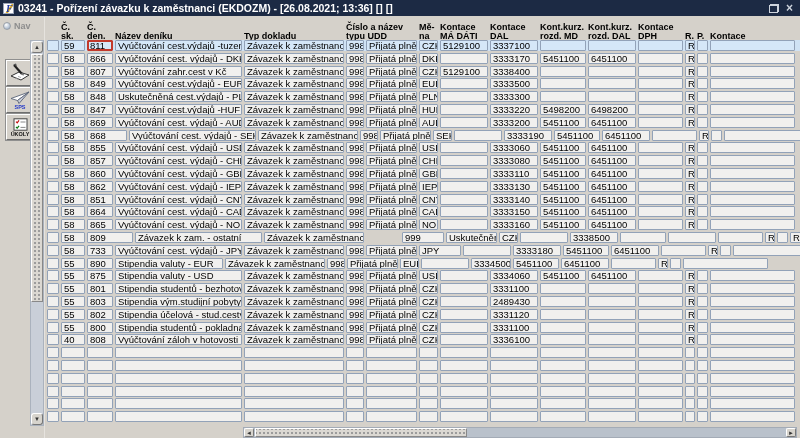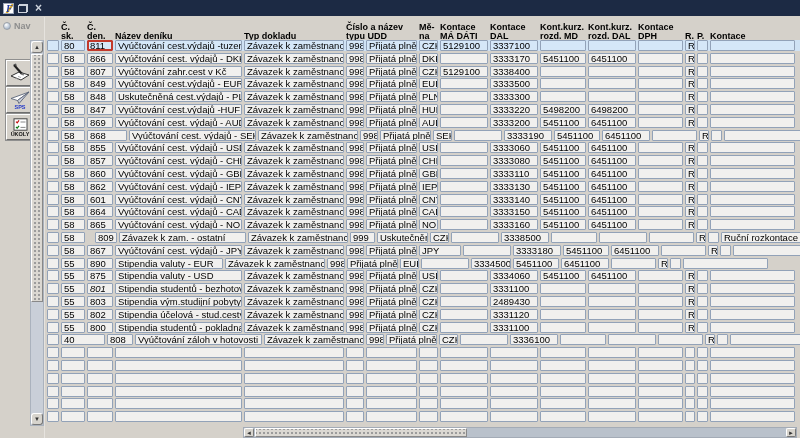--- a/index.html
+++ b/index.html
@@ -129,20 +129,21 @@
   }
 </style>
 </head>
 <body>
 
 <div class="titlebar">
   <span class="applogo">
       <i class="slash"></i>
       <b>F</b>
     </span>
+  <span class="title-text">03241 - Pořízení závazku k zaměstnanci (EKDOZM) - [26.08.2021; 13:36]  [] []</span>
   <span class="winbtns">
     <span class="restore-glyph"></span>
     <span class="close-glyph">×</span>
   </span>
 </div>
 
 <div class="nav-chip">
   <span class="nav-dot"></span>
   <span>Nav</span>
 </div>
@@ -204,21 +205,21 @@
 rozd. DAL</div>
     <div class="hcell" style="width: 45px;">Kontace
 DPH</div>
     <div class="hcell" style="width: 10px;">R.</div>
     <div class="hcell" style="width: 11px;">P.</div>
     <div class="hcell" style="width: 85px;">Kontace</div>
   </div>
 <div class="tbody">
     <div class="trow selected">
       <div class="cell c-sel" style="width: 12px;"></div>
-      <div class="cell c-sk" style="width: 24px;">80</div>
+      <div class="cell c-sk" style="width: 24px;">59</div>
       <div class="cell c-den focused" style="width: 26px;">811</div>
       <div class="cell c-nazev" style="width: 127px;">Vyúčtování cest.výdajů -tuzem.</div>
       <div class="cell c-typ" style="width: 100px;">Závazek k zaměstnanci</div>
       <div class="cell c-udd_num" style="width: 18px;">998</div>
       <div class="cell c-udd_name" style="width: 51px;">Přijatá plnění z</div>
       <div class="cell c-mena" style="width: 19px;">CZK</div>
       <div class="cell c-madati" style="width: 48px;">5129100</div>
       <div class="cell c-dal" style="width: 48px;">3337100</div>
       <div class="cell c-kurzmd" style="width: 46px;"></div>
       <div class="cell c-kurzdal" style="width: 48px;"></div>
@@ -421,21 +422,21 @@
       <div class="cell c-kurzmd" style="width: 46px;">5451100</div>
       <div class="cell c-kurzdal" style="width: 48px;">6451100</div>
       <div class="cell c-dph" style="width: 45px;"></div>
       <div class="cell c-r" style="width: 10px;">R</div>
       <div class="cell c-p" style="width: 11px;"></div>
       <div class="cell c-kontace" style="width: 85px;"></div>
     </div>
     <div class="trow">
       <div class="cell c-sel" style="width: 12px;"></div>
       <div class="cell c-sk" style="width: 24px;">58</div>
-      <div class="cell c-den" style="width: 26px;">601</div>
+      <div class="cell c-den" style="width: 26px;">851</div>
       <div class="cell c-nazev" style="width: 127px;">Vyúčtování cest. výdajů  - CNY</div>
       <div class="cell c-typ" style="width: 100px;">Závazek k zaměstnanci</div>
       <div class="cell c-udd_num" style="width: 18px;">998</div>
       <div class="cell c-udd_name" style="width: 51px;">Přijatá plnění z</div>
       <div class="cell c-mena" style="width: 19px;">CNY</div>
       <div class="cell c-madati" style="width: 48px;"></div>
       <div class="cell c-dal" style="width: 48px;">3333140</div>
       <div class="cell c-kurzmd" style="width: 46px;">5451100</div>
       <div class="cell c-kurzdal" style="width: 48px;">6451100</div>
       <div class="cell c-dph" style="width: 45px;"></div>
@@ -475,39 +476,39 @@
       <div class="cell c-kurzmd" style="width: 46px;">5451100</div>
       <div class="cell c-kurzdal" style="width: 48px;">6451100</div>
       <div class="cell c-dph" style="width: 45px;"></div>
       <div class="cell c-r" style="width: 10px;">R</div>
       <div class="cell c-p" style="width: 11px;"></div>
       <div class="cell c-kontace" style="width: 85px;"></div>
     </div>
     <div class="trow">
       <div class="cell c-sel" style="width: 12px;"></div>
       <div class="cell c-sk" style="width: 24px;">58</div>
-      <div class="cell c-den" style="width: 22px; margin-left: 8px;">809</div>
+      <div class="cell c-den" style="width: 46px;">809</div>
       <div class="cell c-nazev" style="width: 127px;">Závazek k zam. - ostatní</div>
       <div class="cell c-typ" style="width: 100px;">Závazek k zaměstnanci</div>
-      <div class="cell c-udd_num" style="width: 25px;">999</div>
+      <div class="cell c-udd_num" style="width: 42px; margin-left: 36px;">999</div>
       <div class="cell c-udd_name" style="width: 51px;">Uskutečněná p</div>
       <div class="cell c-mena" style="width: 19px;">CZK</div>
       <div class="cell c-madati" style="width: 48px;"></div>
       <div class="cell c-dal" style="width: 48px;">3338500</div>
       <div class="cell c-kurzmd" style="width: 46px;"></div>
       <div class="cell c-kurzdal" style="width: 48px;"></div>
       <div class="cell c-dph" style="width: 45px;"></div>
       <div class="cell c-r" style="width: 10px;">R</div>
       <div class="cell c-p" style="width: 11px;"></div>
       <div class="cell c-kontace" style="width: 85px;">Ruční rozkontace</div>
     </div>
     <div class="trow">
       <div class="cell c-sel" style="width: 12px;"></div>
       <div class="cell c-sk" style="width: 24px;">58</div>
-      <div class="cell c-den" style="width: 26px;">867</div>
+      <div class="cell c-den" style="width: 26px;">733</div>
       <div class="cell c-nazev" style="width: 127px;">Vyúčtování cest. výdajů - JPY</div>
       <div class="cell c-typ" style="width: 100px;">Závazek k zaměstnanci</div>
       <div class="cell c-udd_num" style="width: 18px;">998</div>
       <div class="cell c-udd_name" style="width: 51px;">Přijatá plnění z</div>
       <div class="cell c-mena" style="width: 42px;">JPY</div>
       <div class="cell c-madati" style="width: 48px;"></div>
       <div class="cell c-dal" style="width: 48px;">3333180</div>
       <div class="cell c-kurzmd" style="width: 46px;">5451100</div>
       <div class="cell c-kurzdal" style="width: 48px;">6451100</div>
       <div class="cell c-dph" style="width: 45px;"></div>
@@ -547,21 +548,21 @@
       <div class="cell c-kurzmd" style="width: 46px;">5451100</div>
       <div class="cell c-kurzdal" style="width: 48px;">6451100</div>
       <div class="cell c-dph" style="width: 45px;"></div>
       <div class="cell c-r" style="width: 10px;">R</div>
       <div class="cell c-p" style="width: 11px;"></div>
       <div class="cell c-kontace" style="width: 85px;"></div>
     </div>
     <div class="trow">
       <div class="cell c-sel" style="width: 12px;"></div>
       <div class="cell c-sk" style="width: 24px;">55</div>
-      <div class="cell c-den" style="width: 26px; font-style: italic;">801</div>
+      <div class="cell c-den" style="width: 26px;">801</div>
       <div class="cell c-nazev" style="width: 127px;">Stipendia studentů - bezhotov.</div>
       <div class="cell c-typ" style="width: 100px;">Závazek k zaměstnanci</div>
       <div class="cell c-udd_num" style="width: 18px;">998</div>
       <div class="cell c-udd_name" style="width: 51px;">Přijatá plnění z</div>
       <div class="cell c-mena" style="width: 19px;">CZK</div>
       <div class="cell c-madati" style="width: 48px;"></div>
       <div class="cell c-dal" style="width: 48px;">3331100</div>
       <div class="cell c-kurzmd" style="width: 46px;"></div>
       <div class="cell c-kurzdal" style="width: 48px;"></div>
       <div class="cell c-dph" style="width: 45px;"></div>
@@ -618,21 +619,21 @@
       <div class="cell c-dal" style="width: 48px;">3331100</div>
       <div class="cell c-kurzmd" style="width: 46px;"></div>
       <div class="cell c-kurzdal" style="width: 48px;"></div>
       <div class="cell c-dph" style="width: 45px;"></div>
       <div class="cell c-r" style="width: 10px;">R</div>
       <div class="cell c-p" style="width: 11px;"></div>
       <div class="cell c-kontace" style="width: 85px;"></div>
     </div>
     <div class="trow">
       <div class="cell c-sel" style="width: 12px;"></div>
-      <div class="cell c-sk" style="width: 44px;">40</div>
+      <div class="cell c-sk" style="width: 24px;">40</div>
       <div class="cell c-den" style="width: 26px;">808</div>
       <div class="cell c-nazev" style="width: 127px;">Vyúčtování záloh v hotovosti</div>
       <div class="cell c-typ" style="width: 100px;">Závazek k zaměstnanci</div>
       <div class="cell c-udd_num" style="width: 18px;">998</div>
       <div class="cell c-udd_name" style="width: 51px;">Přijatá plnění z</div>
       <div class="cell c-mena" style="width: 19px;">CZK</div>
       <div class="cell c-madati" style="width: 48px;"></div>
       <div class="cell c-dal" style="width: 48px;">3336100</div>
       <div class="cell c-kurzmd" style="width: 46px;"></div>
       <div class="cell c-kurzdal" style="width: 48px;"></div>

